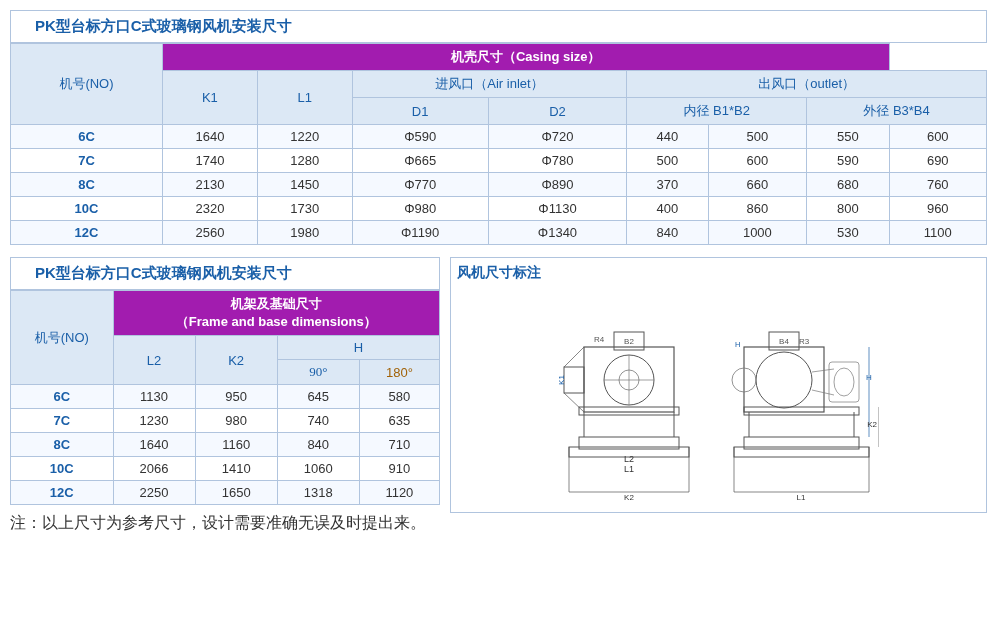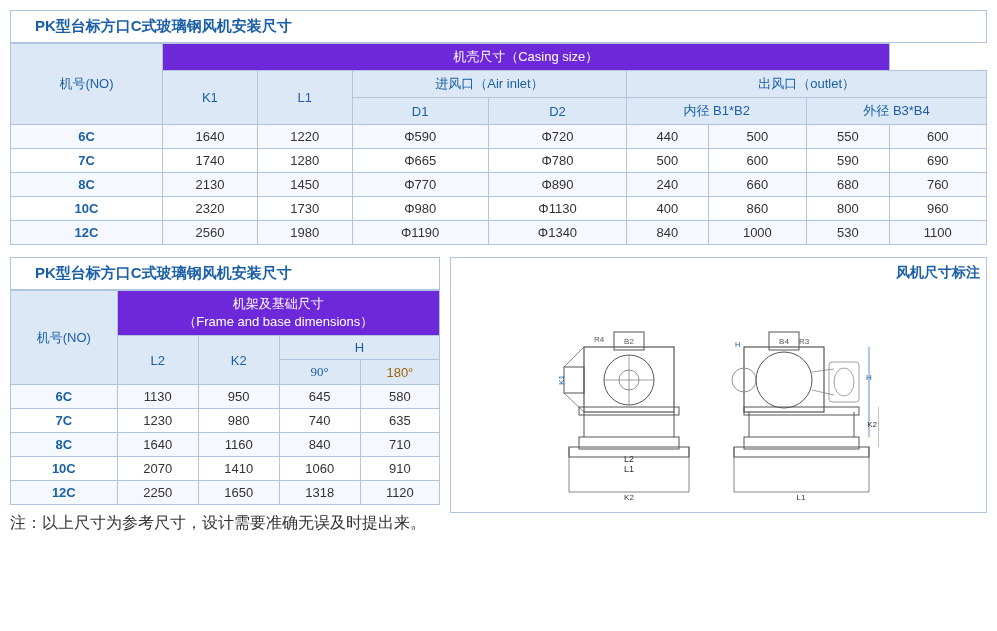--- a/index.html
+++ b/index.html
@@ -71,33 +71,33 @@
       flex: 1;
       border: 1px solid #b0c4de;
       padding: 6px;
     }
 
     .diagram-title {
       font-size: 14px;
       font-weight: bold;
       color: #1a5fa8;
       margin-bottom: 6px;
-      text-align: right;
+      text-align: left;
     }
 
     .footer-note {
       font-size: 16px;
       color: #333;
       margin-top: 8px;
     }
 
     .blue-header {
-      background-color: #6d28d9;
+      background-color: #a21caf;
       color: #fff;
-      font-weight: normal;
+      font-weight: bold;
     }
 
     
     .diagram-area {
       display: flex;
       justify-content: center;
       align-items: center;
       padding: 4px;
     }
   </style>
@@ -147,21 +147,21 @@
       <td>600</td>
       <td>590</td>
       <td>690</td>
     </tr>
         <tr>
       <td class="model-cell">8C</td>
       <td>2130</td>
       <td>1450</td>
       <td>Φ770</td>
       <td>Φ890</td>
-      <td>240</td>
+      <td>370</td>
       <td>660</td>
       <td>680</td>
       <td>760</td>
     </tr>
         <tr>
       <td class="model-cell">10C</td>
       <td>2320</td>
       <td>1730</td>
       <td>Φ980</td>
       <td>Φ1130</td>
@@ -225,21 +225,21 @@
     </tr>
           <tr>
       <td class="model-cell">8C</td>
       <td>1640</td>
       <td>1160</td>
       <td>840</td>
       <td>710</td>
     </tr>
           <tr>
       <td class="model-cell">10C</td>
-      <td>2070</td>
+      <td>2066</td>
       <td>1410</td>
       <td>1060</td>
       <td>910</td>
     </tr>
           <tr>
       <td class="model-cell">12C</td>
       <td>2250</td>
       <td>1650</td>
       <td>1318</td>
       <td>1120</td>

